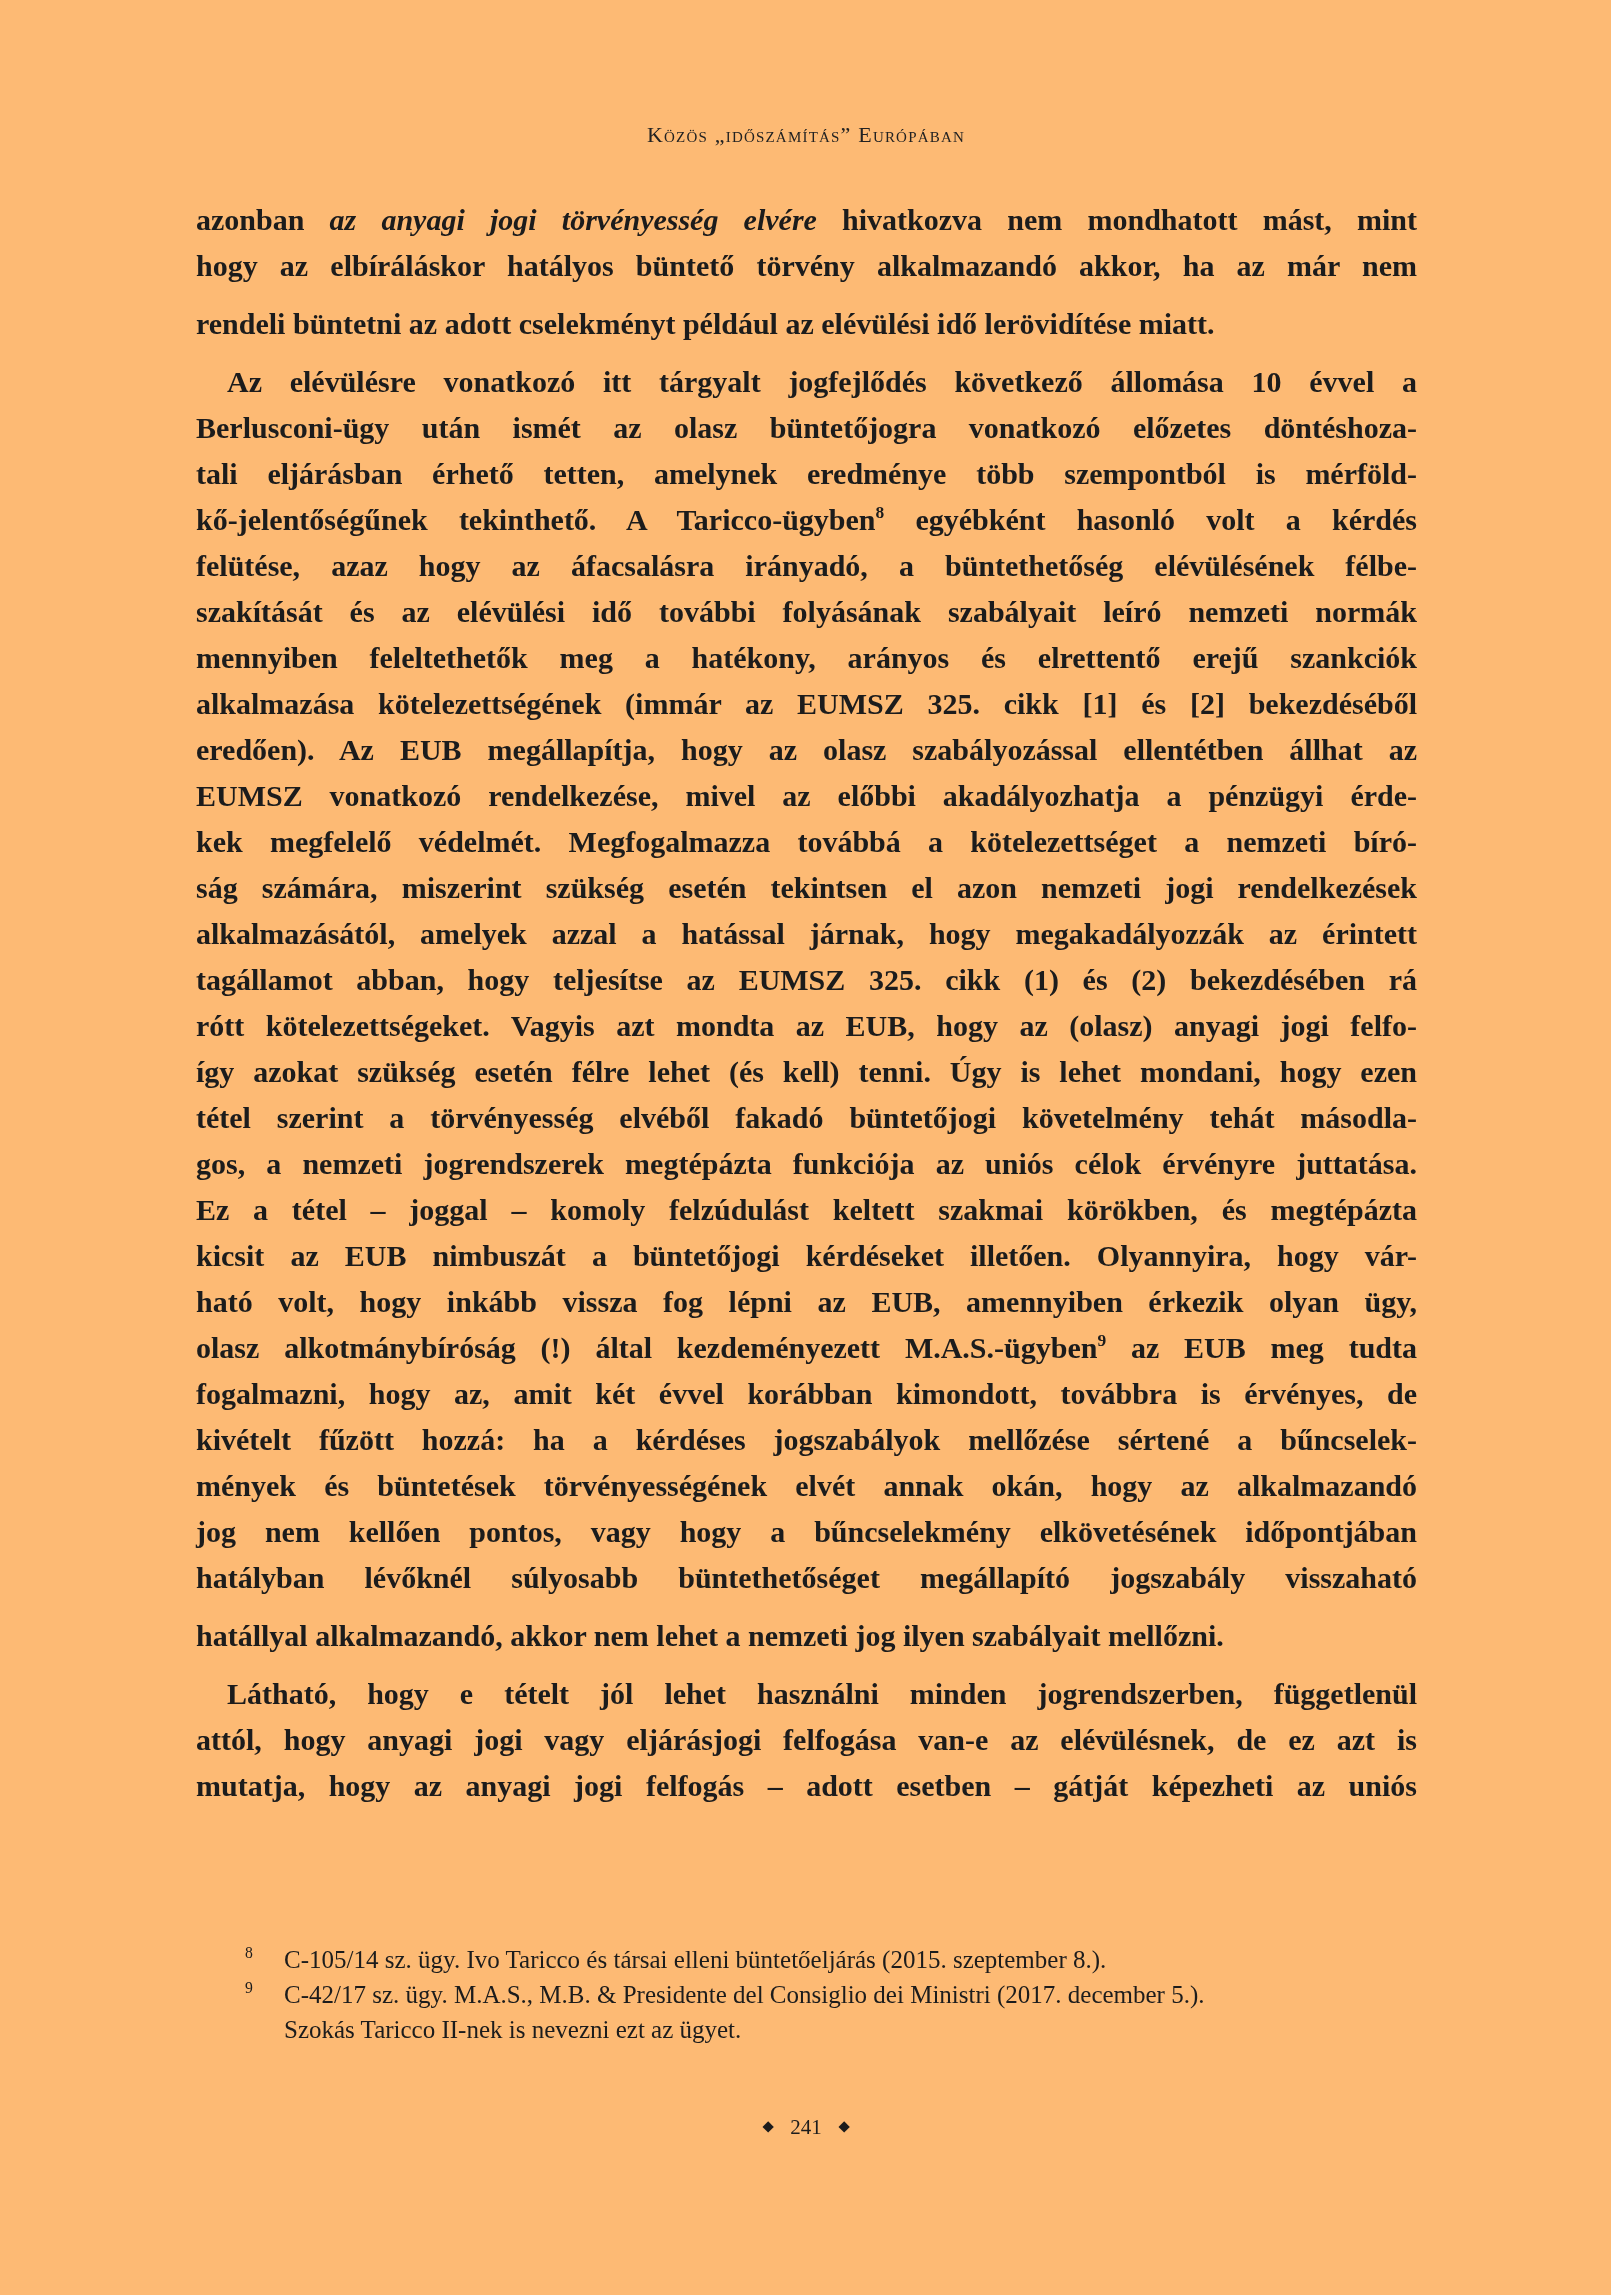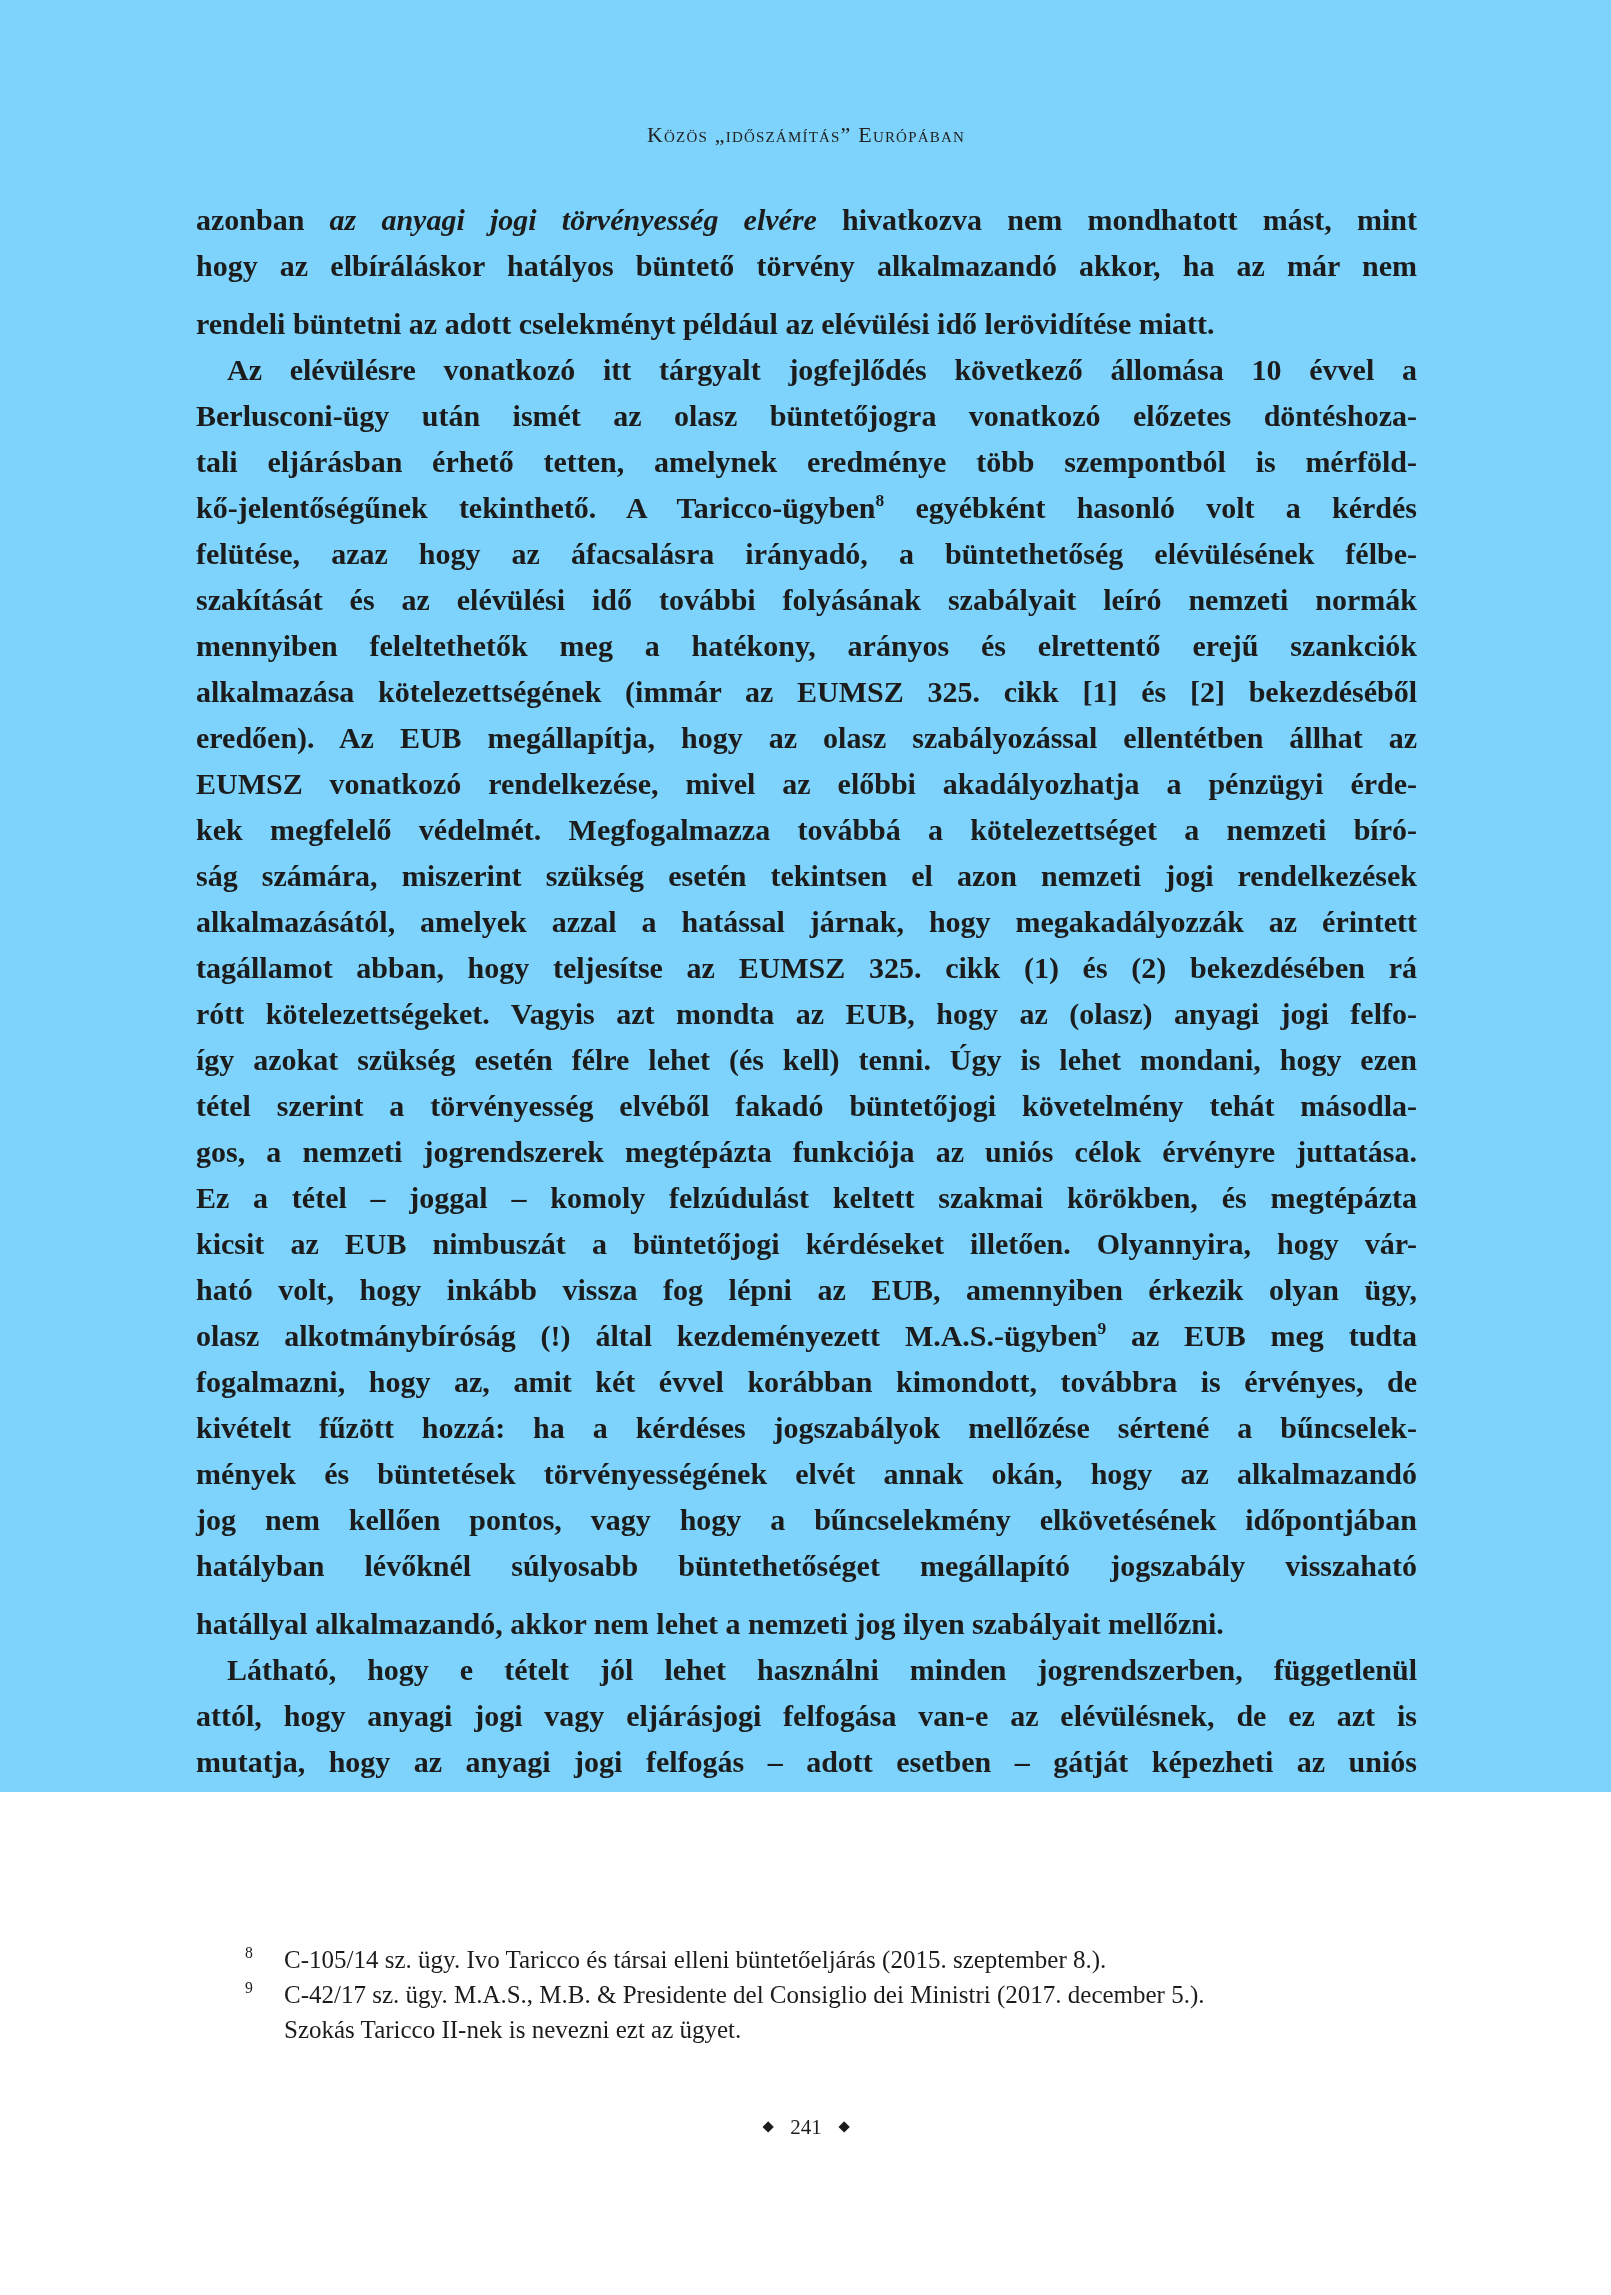--- a/index.html
+++ b/index.html
@@ -1,30 +1,30 @@
 <!DOCTYPE html>
 <html style="font-size:13.2px"><head>
 <meta charset="utf-8">
 <style>
   html, body { margin: 0; padding: 0; background: #ffffff; }
   body { width: 1612px; height: 2295px; position: relative; overflow: hidden; color: #1a1a1a; }
-  .page { position: absolute; left: 0; top: 0; width: 1612px; height: 1792px; background: #7dd3fc; }
+  .page { position: absolute; left: 0; top: 0; width: 1612px; height: 2295px; background: #fdba74; }
   .running-head {
     position: absolute; left: 0; width: 1612px; top: 122px;
     text-align: center; font-family: "Liberation Serif", "DejaVu Serif", serif;
     font-size: 22px; letter-spacing: 1.2px; font-variant: small-caps; color: #222;
   }
   .body-text {
     position: absolute; left: 196px; top: 197px; width: 1221px;
     font-family: "Liberation Serif", "DejaVu Serif", serif;
     font-size: 30px; line-height: 46px; text-align: justify; color: #1c1c1c;
   }
   .body-text .line { display: block; text-align: justify; text-align-last: justify; white-space: nowrap; font-weight: bold; }
   .body-text .line.last { text-align-last: left; margin-top: 12px; }
-  .indent { padding-left: 31px; }
+  .indent { padding-left: 31px; margin-top: 12px; }
   sup.fnref { font-size: 17.4px; vertical-align: 11.6px; line-height: 0; }
   em { font-style: italic; }
   .footnotes {
     position: absolute; left: 245px; top: 1942px; width: 1182px;
     font-family: "Liberation Serif", "DejaVu Serif", serif;
     font-size: 25px; line-height: 35px; color: #1c1c1c;
   }
   .fn { position: relative; padding-left: 39px; }
   .fn-num { position: absolute; left: 0; top: -6.6px; font-size: 15.7px; }
   .page-number {

